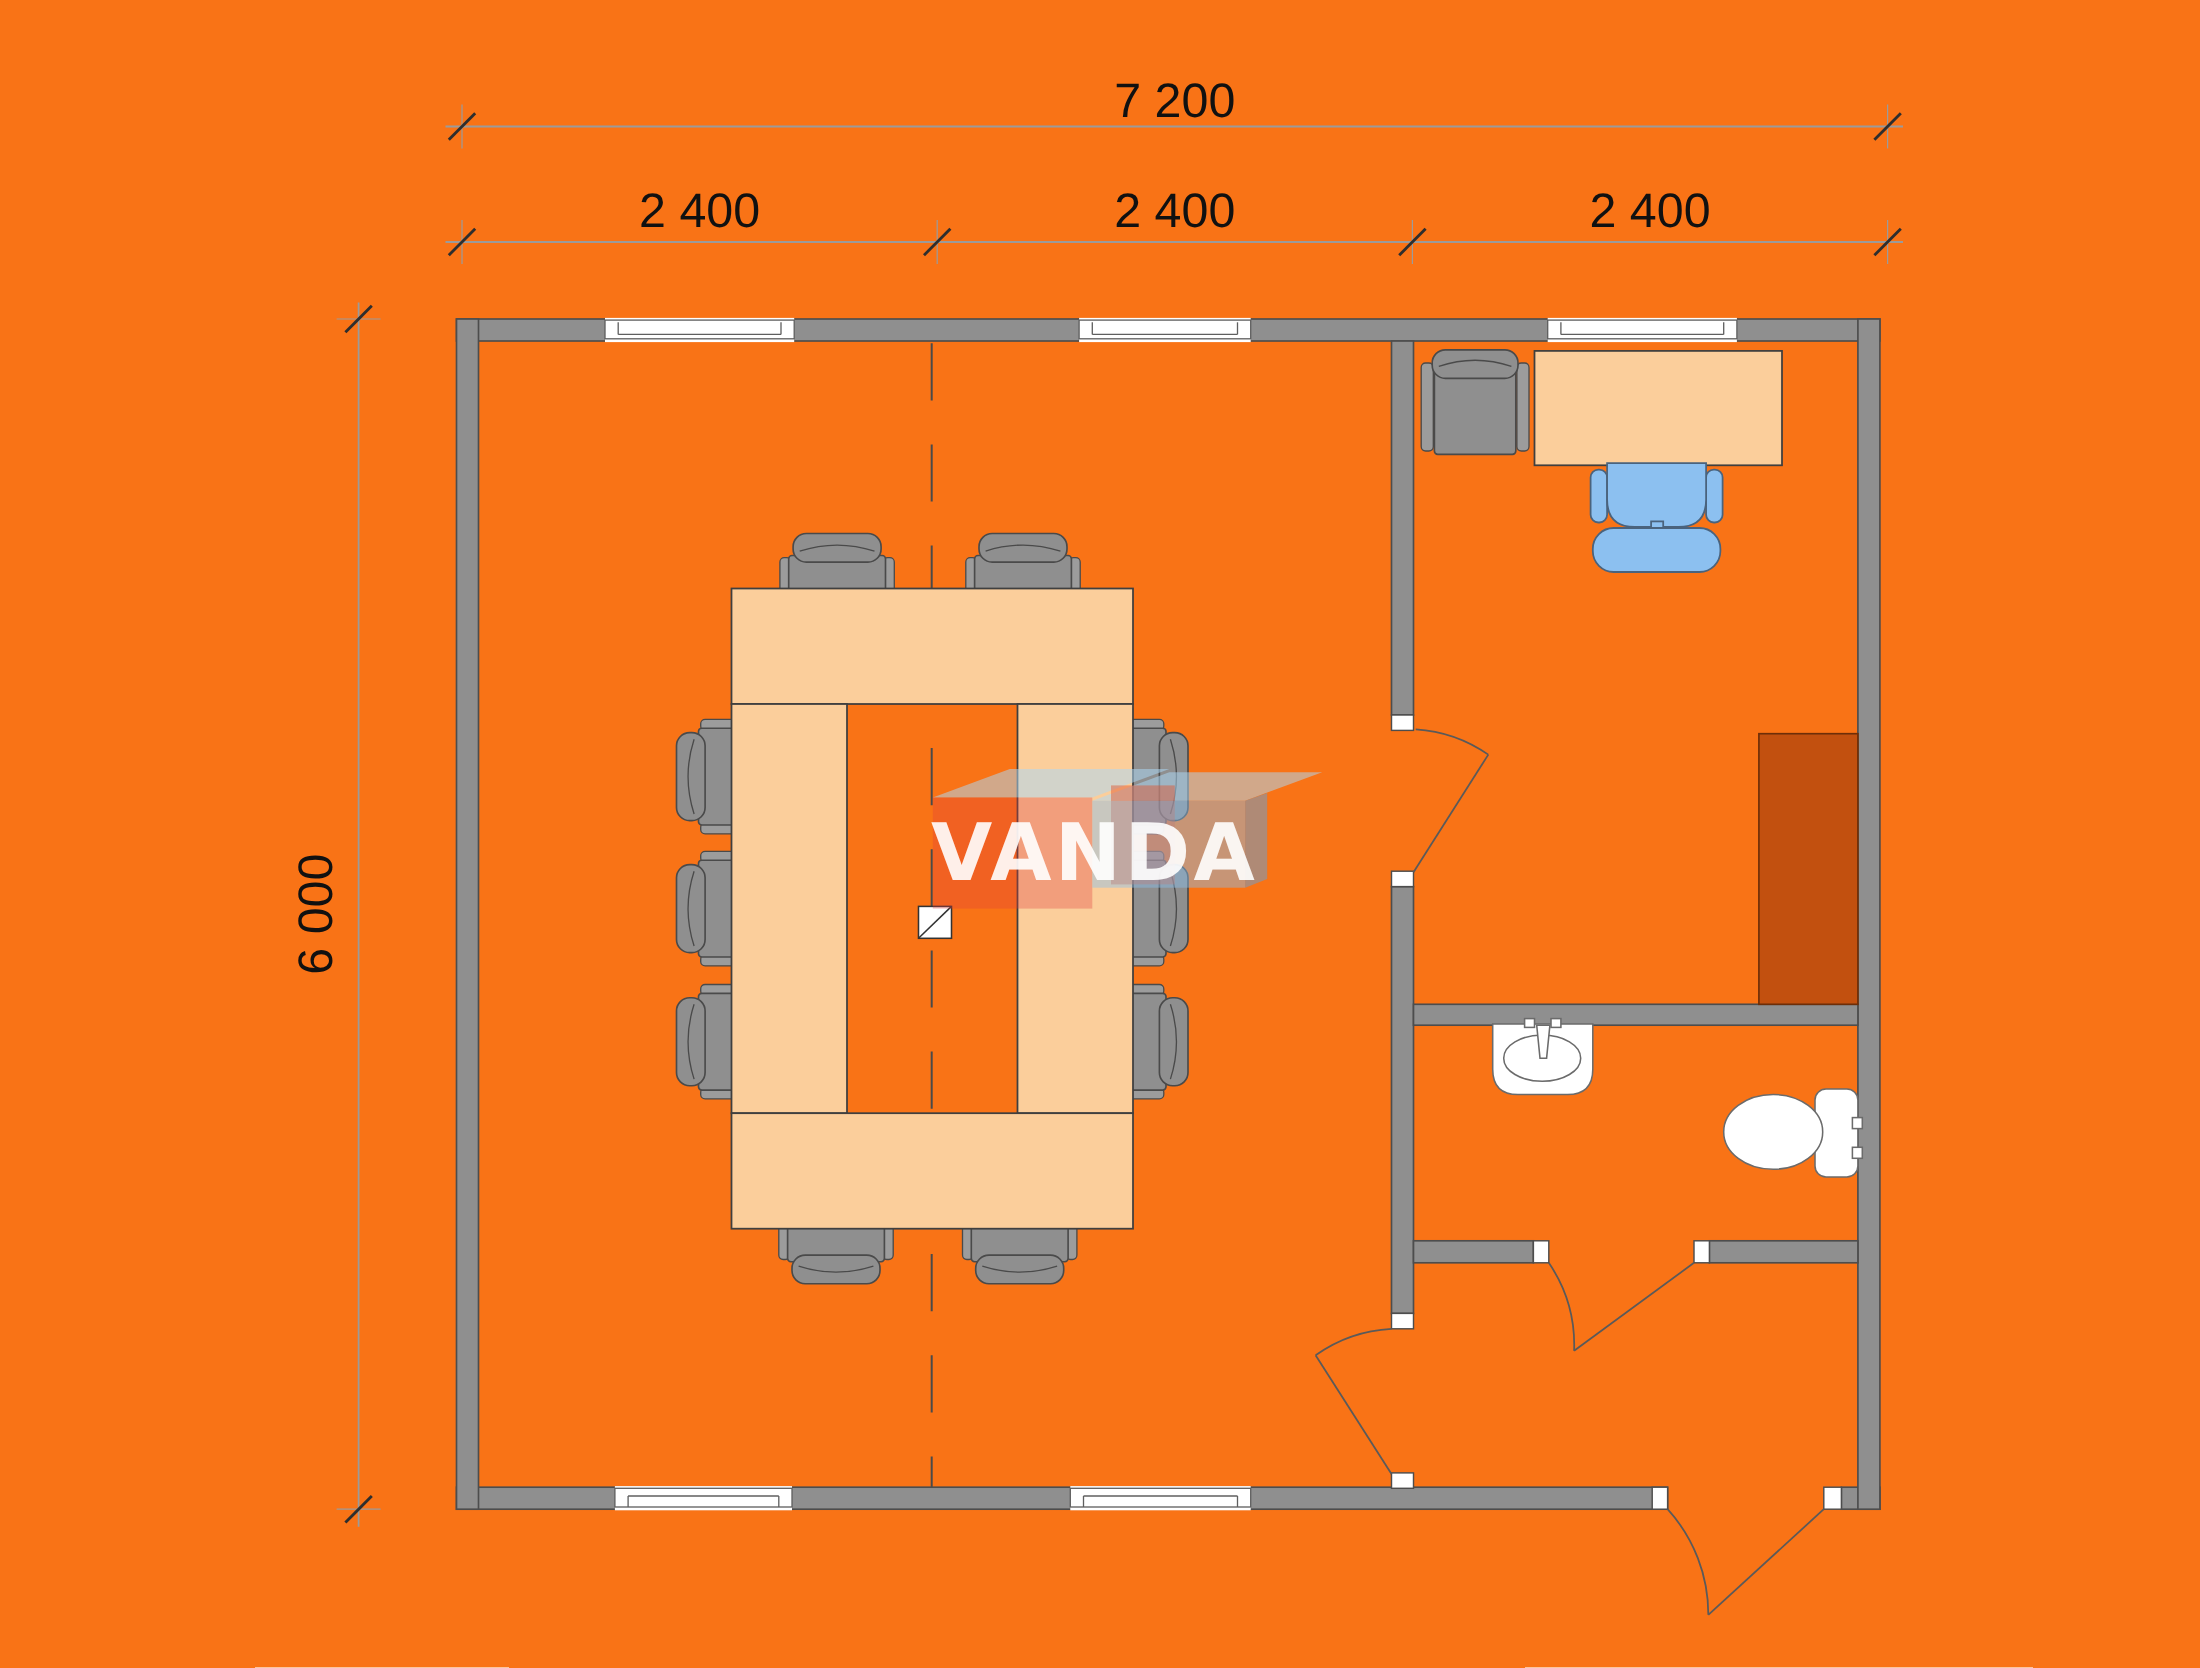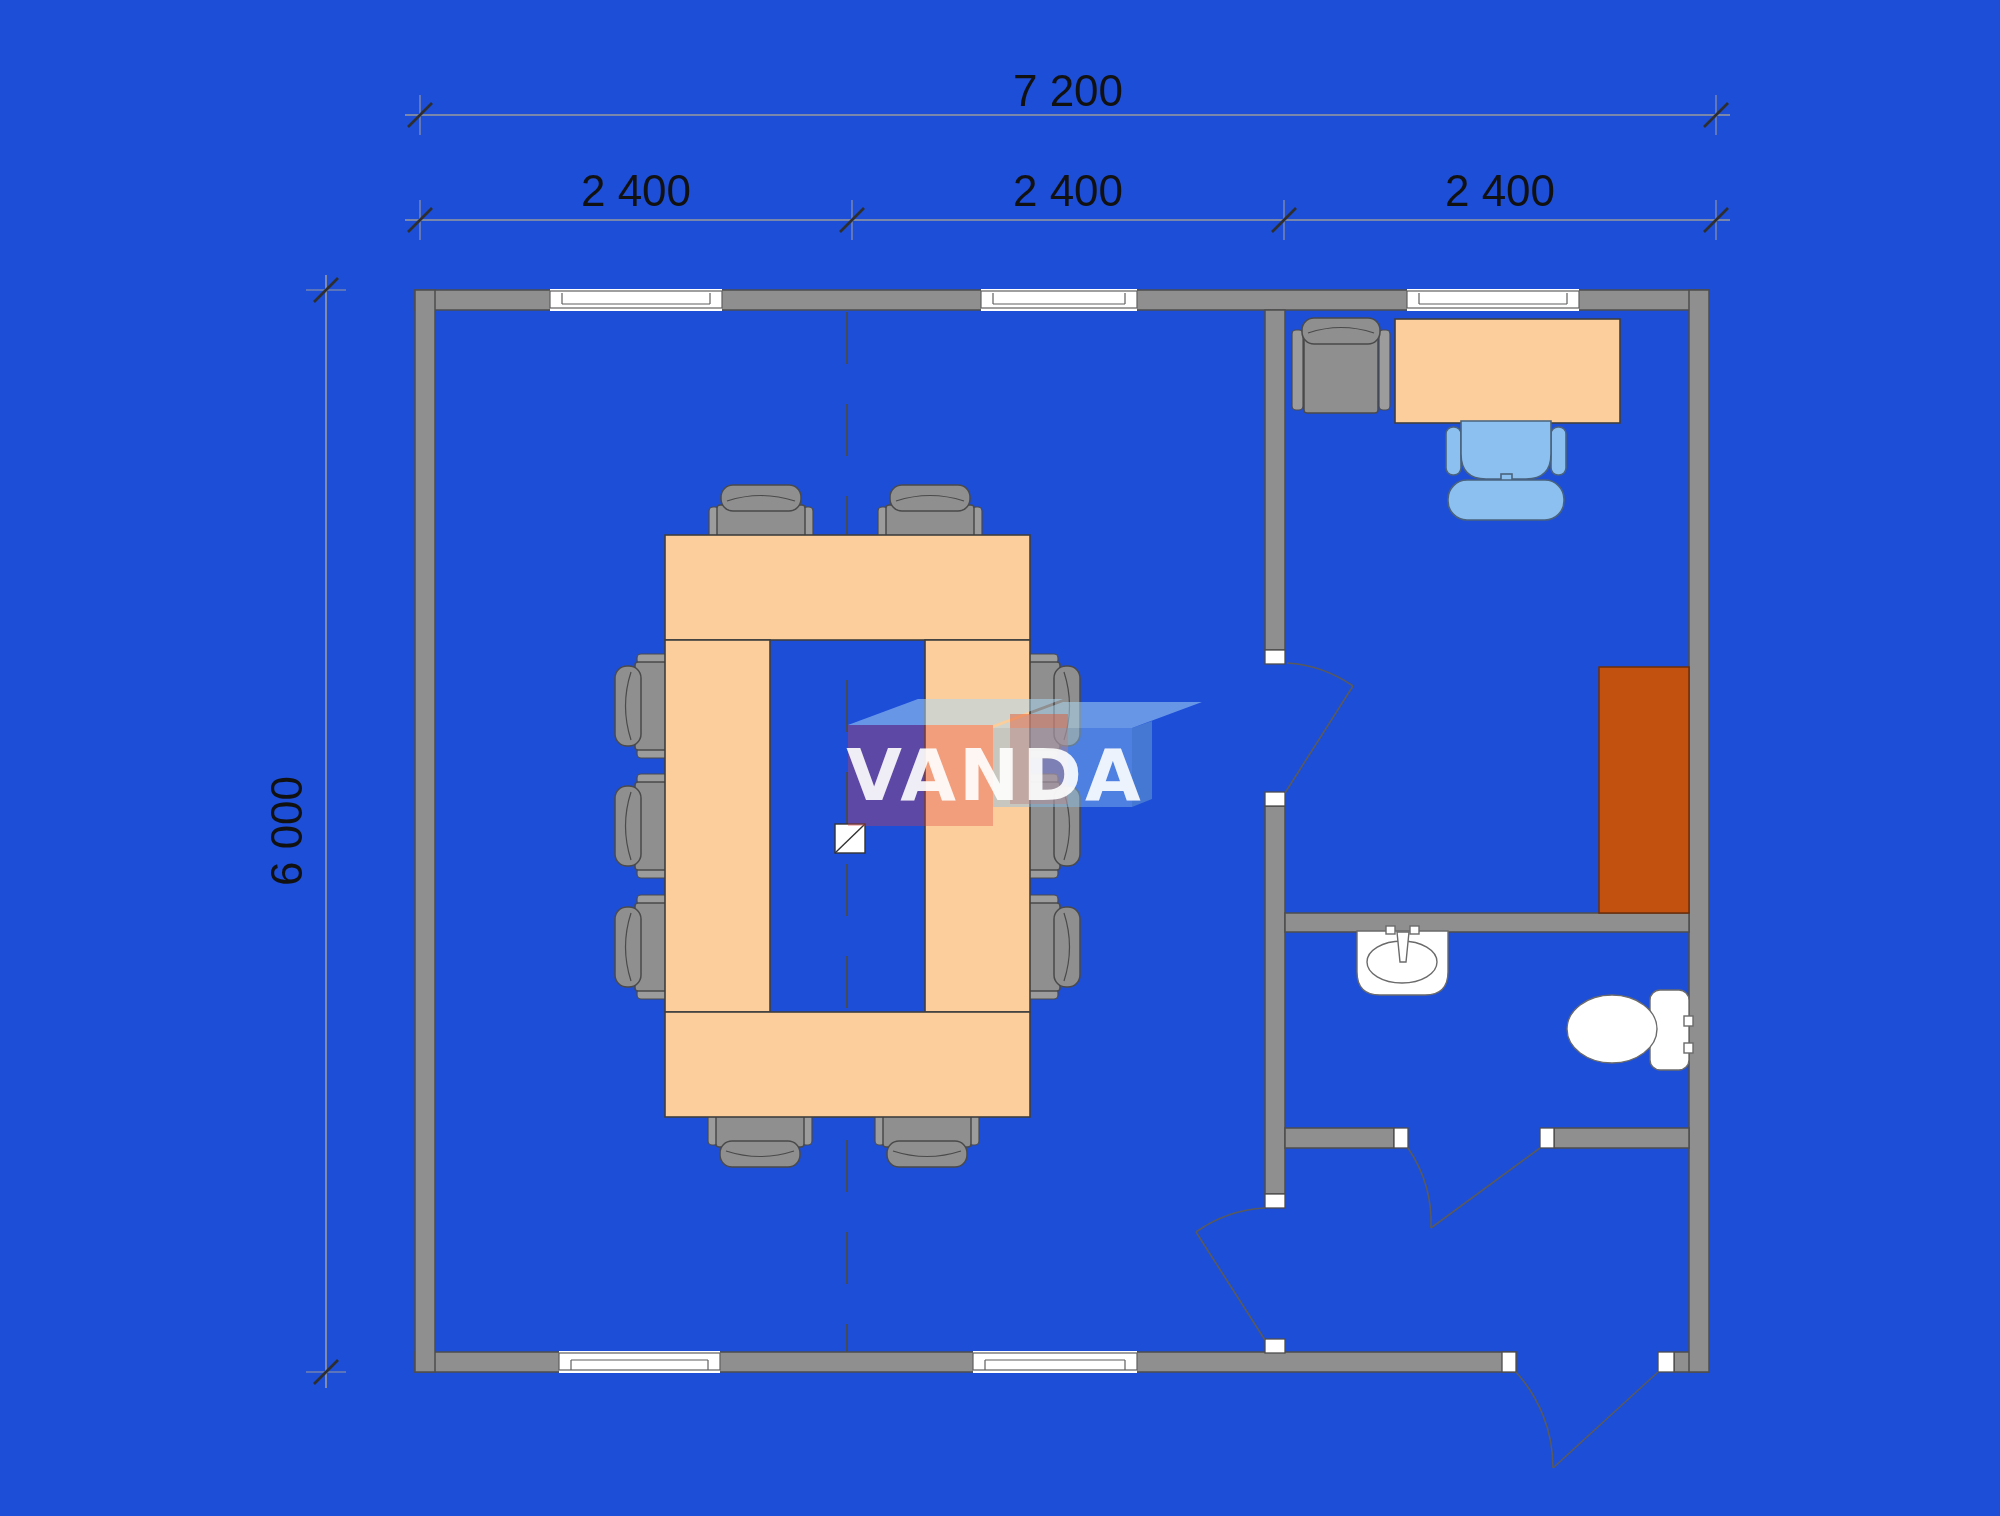--- a/index.html
+++ b/index.html
@@ -1,16 +1,16 @@
 <!DOCTYPE html>
 <html style="--wall-fill: #8F8F8F; --wall-stroke: #4D4D4D; --table-fill: #FBCE9B; --table-stroke: #3F3F3F; --cabinet-fill: #C2500F; --chair-gray-fill: #8F8F8F; --chair-blue-fill: #8CC0F0; --logo-red: rgba(226,62,62,0.33); --logo-red-deep: rgba(224,80,40,0.45); --logo-blue: rgba(138,190,235,0.45); --logo-blue-top: rgba(173,216,245,0.52); --logo-blue-side: rgba(108,160,208,0.52);"><head>
 <meta charset="utf-8">
 <style>
   html,body{margin:0;padding:0;background:#ffffff;}
-  .stage{position:relative;width:2000px;height:1516px;background:#1d4ed8;overflow:hidden;
+  .stage{position:relative;width:2000px;height:1516px;background:#f97316;overflow:hidden;
          font-family:"Liberation Sans", sans-serif;}
   svg{display:block}
   .wall{fill:var(--wall-fill);stroke:var(--wall-stroke);stroke-width:1.5}
   .opening{fill:#ffffff;stroke:none}
   .jamb{fill:#ffffff;stroke:var(--wall-stroke);stroke-width:1.3}
   .win{fill:none;stroke:#5f5f5f;stroke-width:1.2}
   .winline{stroke:#5f5f5f;stroke-width:1.2}
   .centerline{stroke:#4a4a4a;stroke-width:1.8;stroke-dasharray:52 40;fill:none}
   .table{fill:var(--table-fill);stroke:var(--table-stroke);stroke-width:1.6}
   .chair-seat{fill:var(--chair-gray-fill);stroke:#4a4a4a;stroke-width:1.5}

